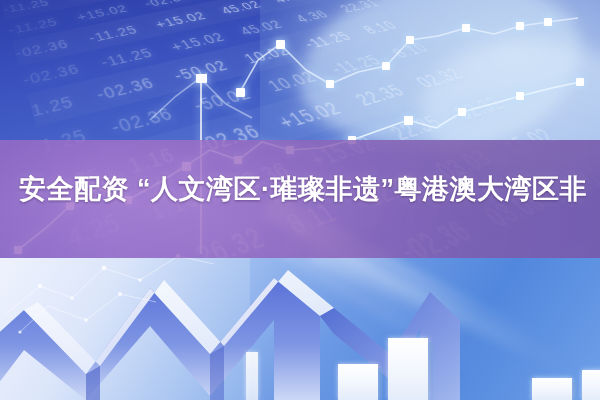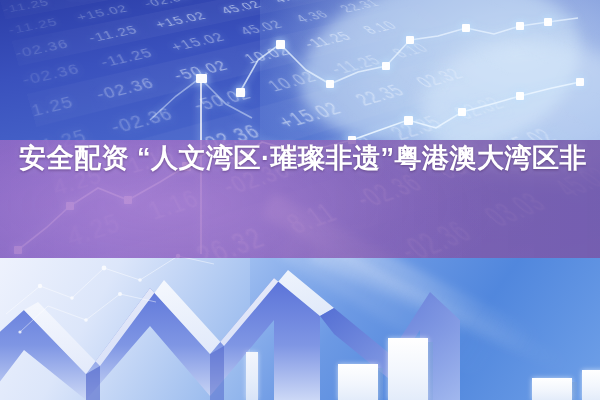--- a/index.html
+++ b/index.html
@@ -93,21 +93,21 @@
     mix-blend-mode:normal;
   }
   #purple-haze{
     top:140px;left:0;right:0;height:118px;
     background:radial-gradient(70% 120% at 28% 55%, rgba(196,150,225,.40) 0%, rgba(170,120,205,.12) 55%, rgba(150,100,190,0) 80%);
   }
 
   
   #title{
     position:absolute;top:140px;left:0;right:0;height:98px;
-    display:flex;flex-direction:column;align-items:center;justify-content:space-between;
+    display:flex;flex-direction:column;align-items:center;justify-content:center;
     gap:4px;
   }
   .tline{
     color:#fff;font-weight:bold;font-size:27px;line-height:36px;
     letter-spacing:.5px;white-space:nowrap;
     text-shadow:0 1px 3px rgba(60,30,90,.55), 0 0 10px rgba(255,255,255,.18);
   }
   #line1{align-self:flex-start;margin-left:19px;}
 </style>
 </head>

